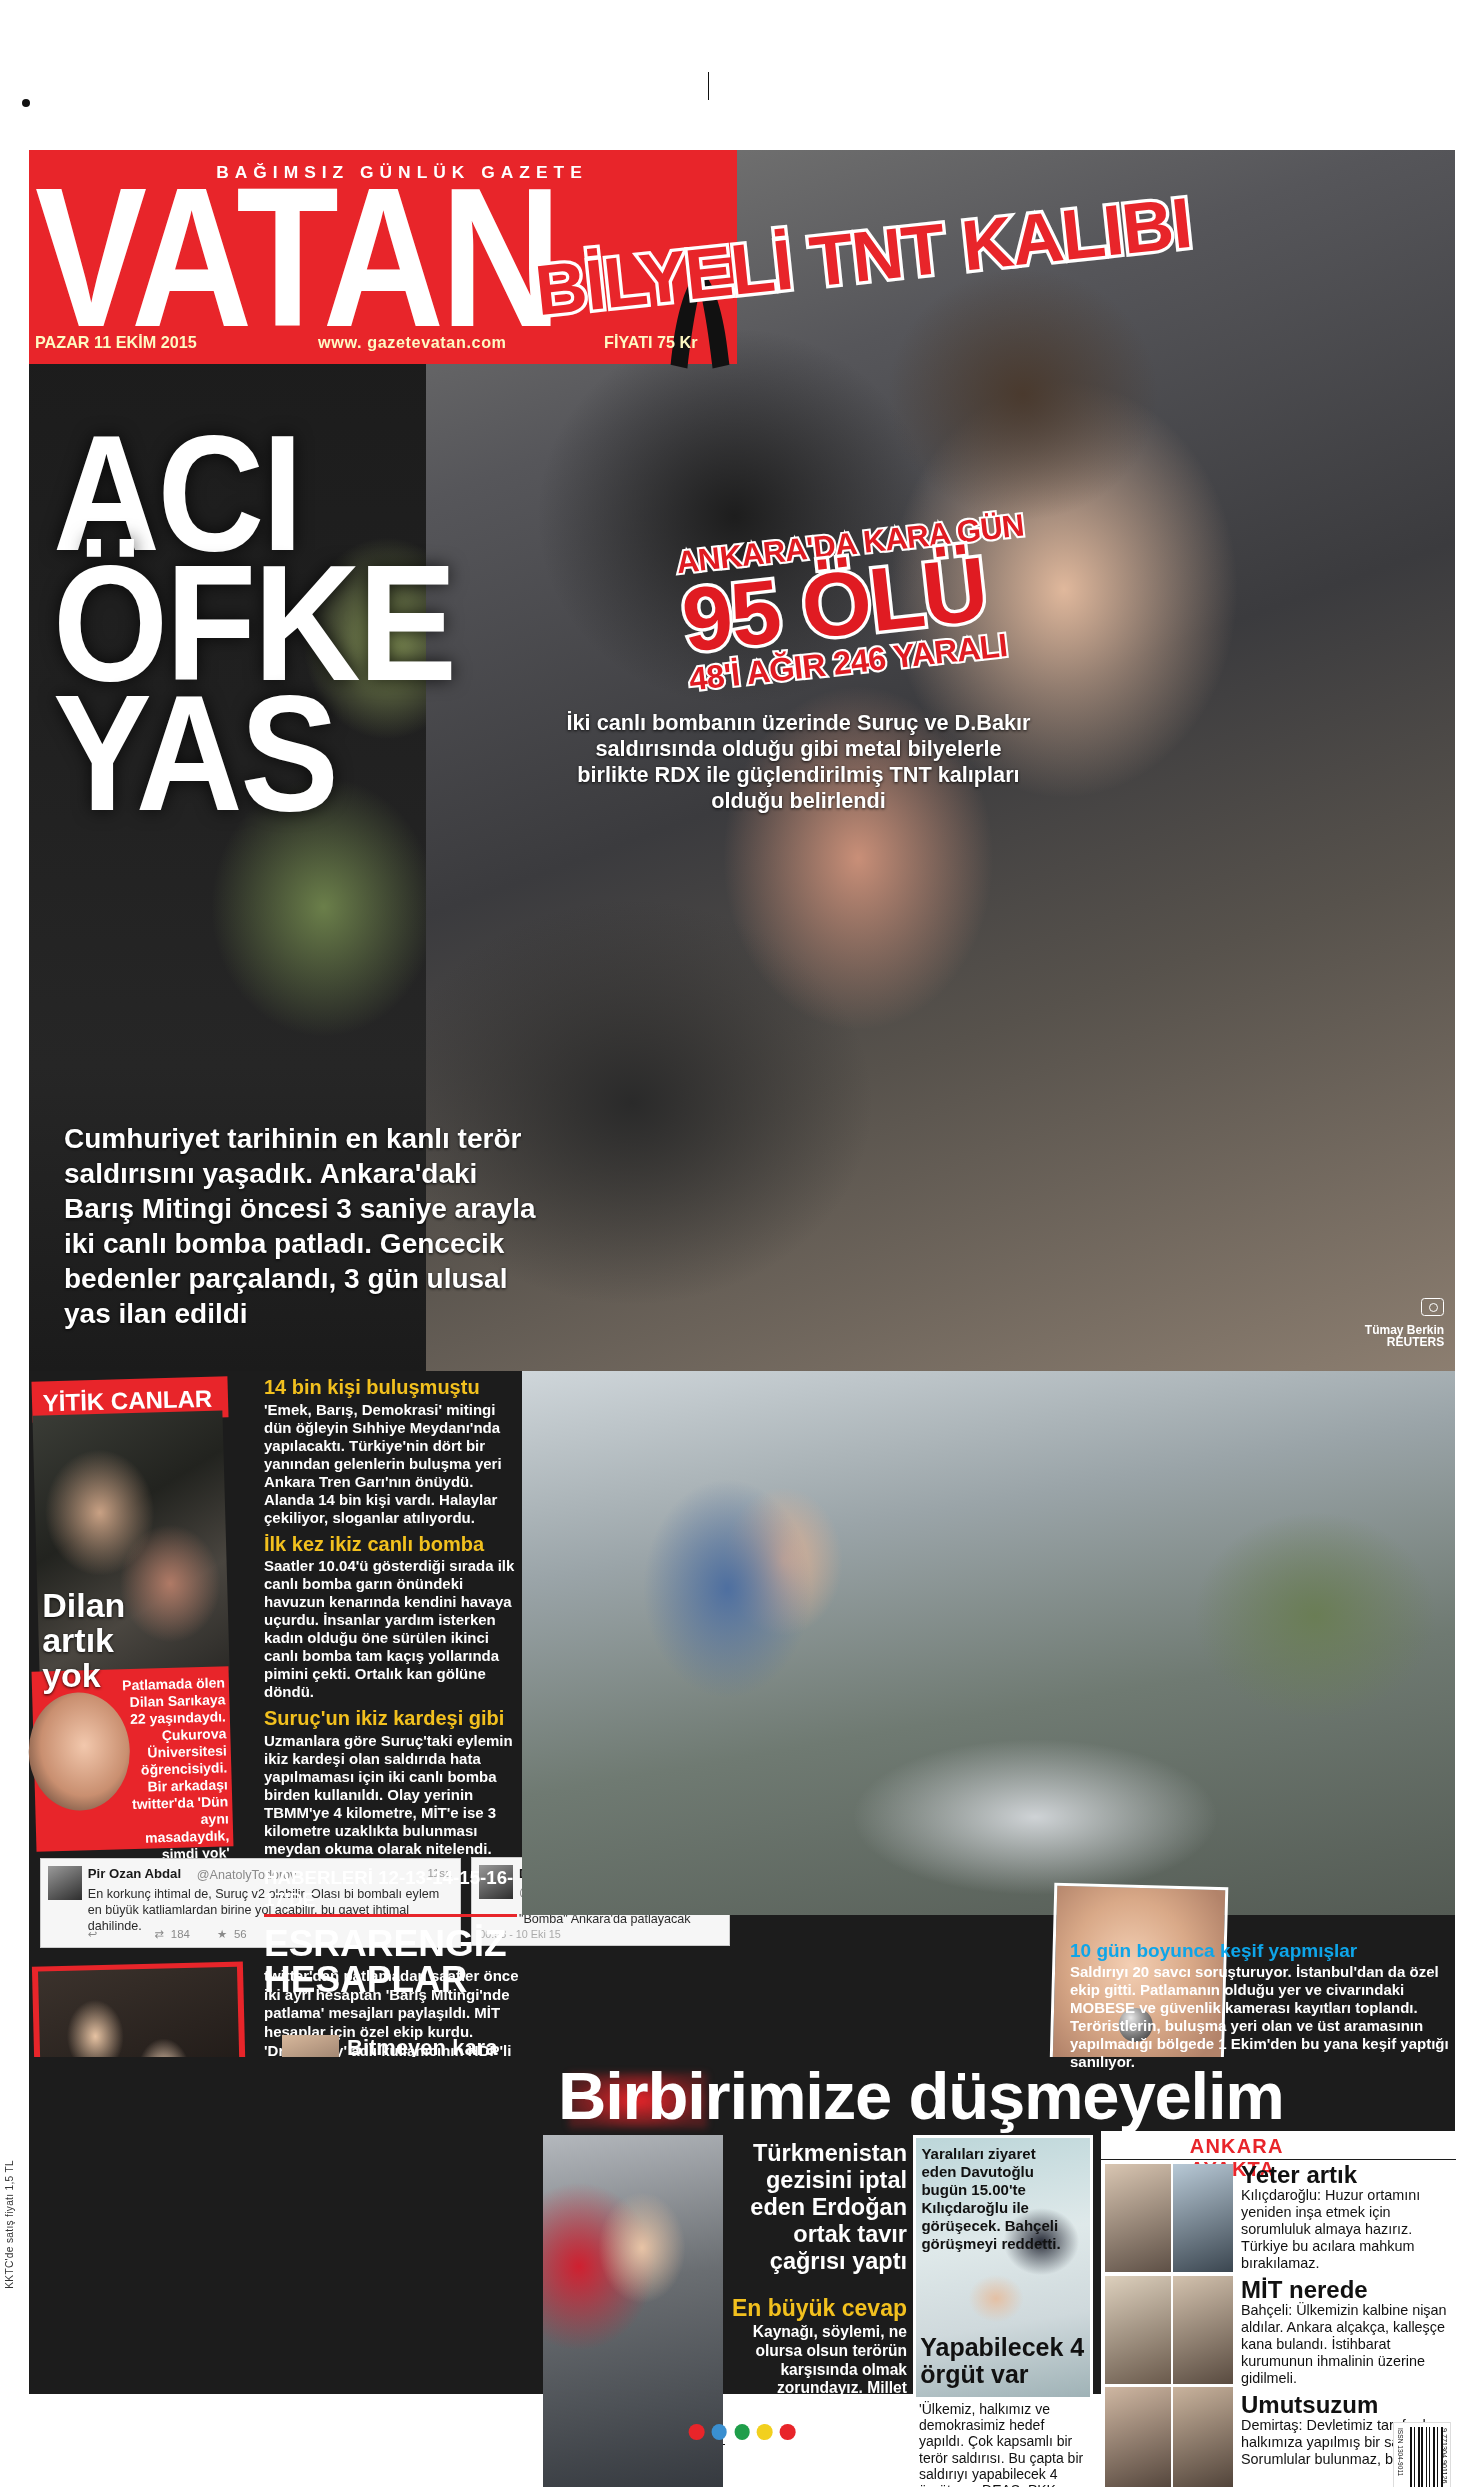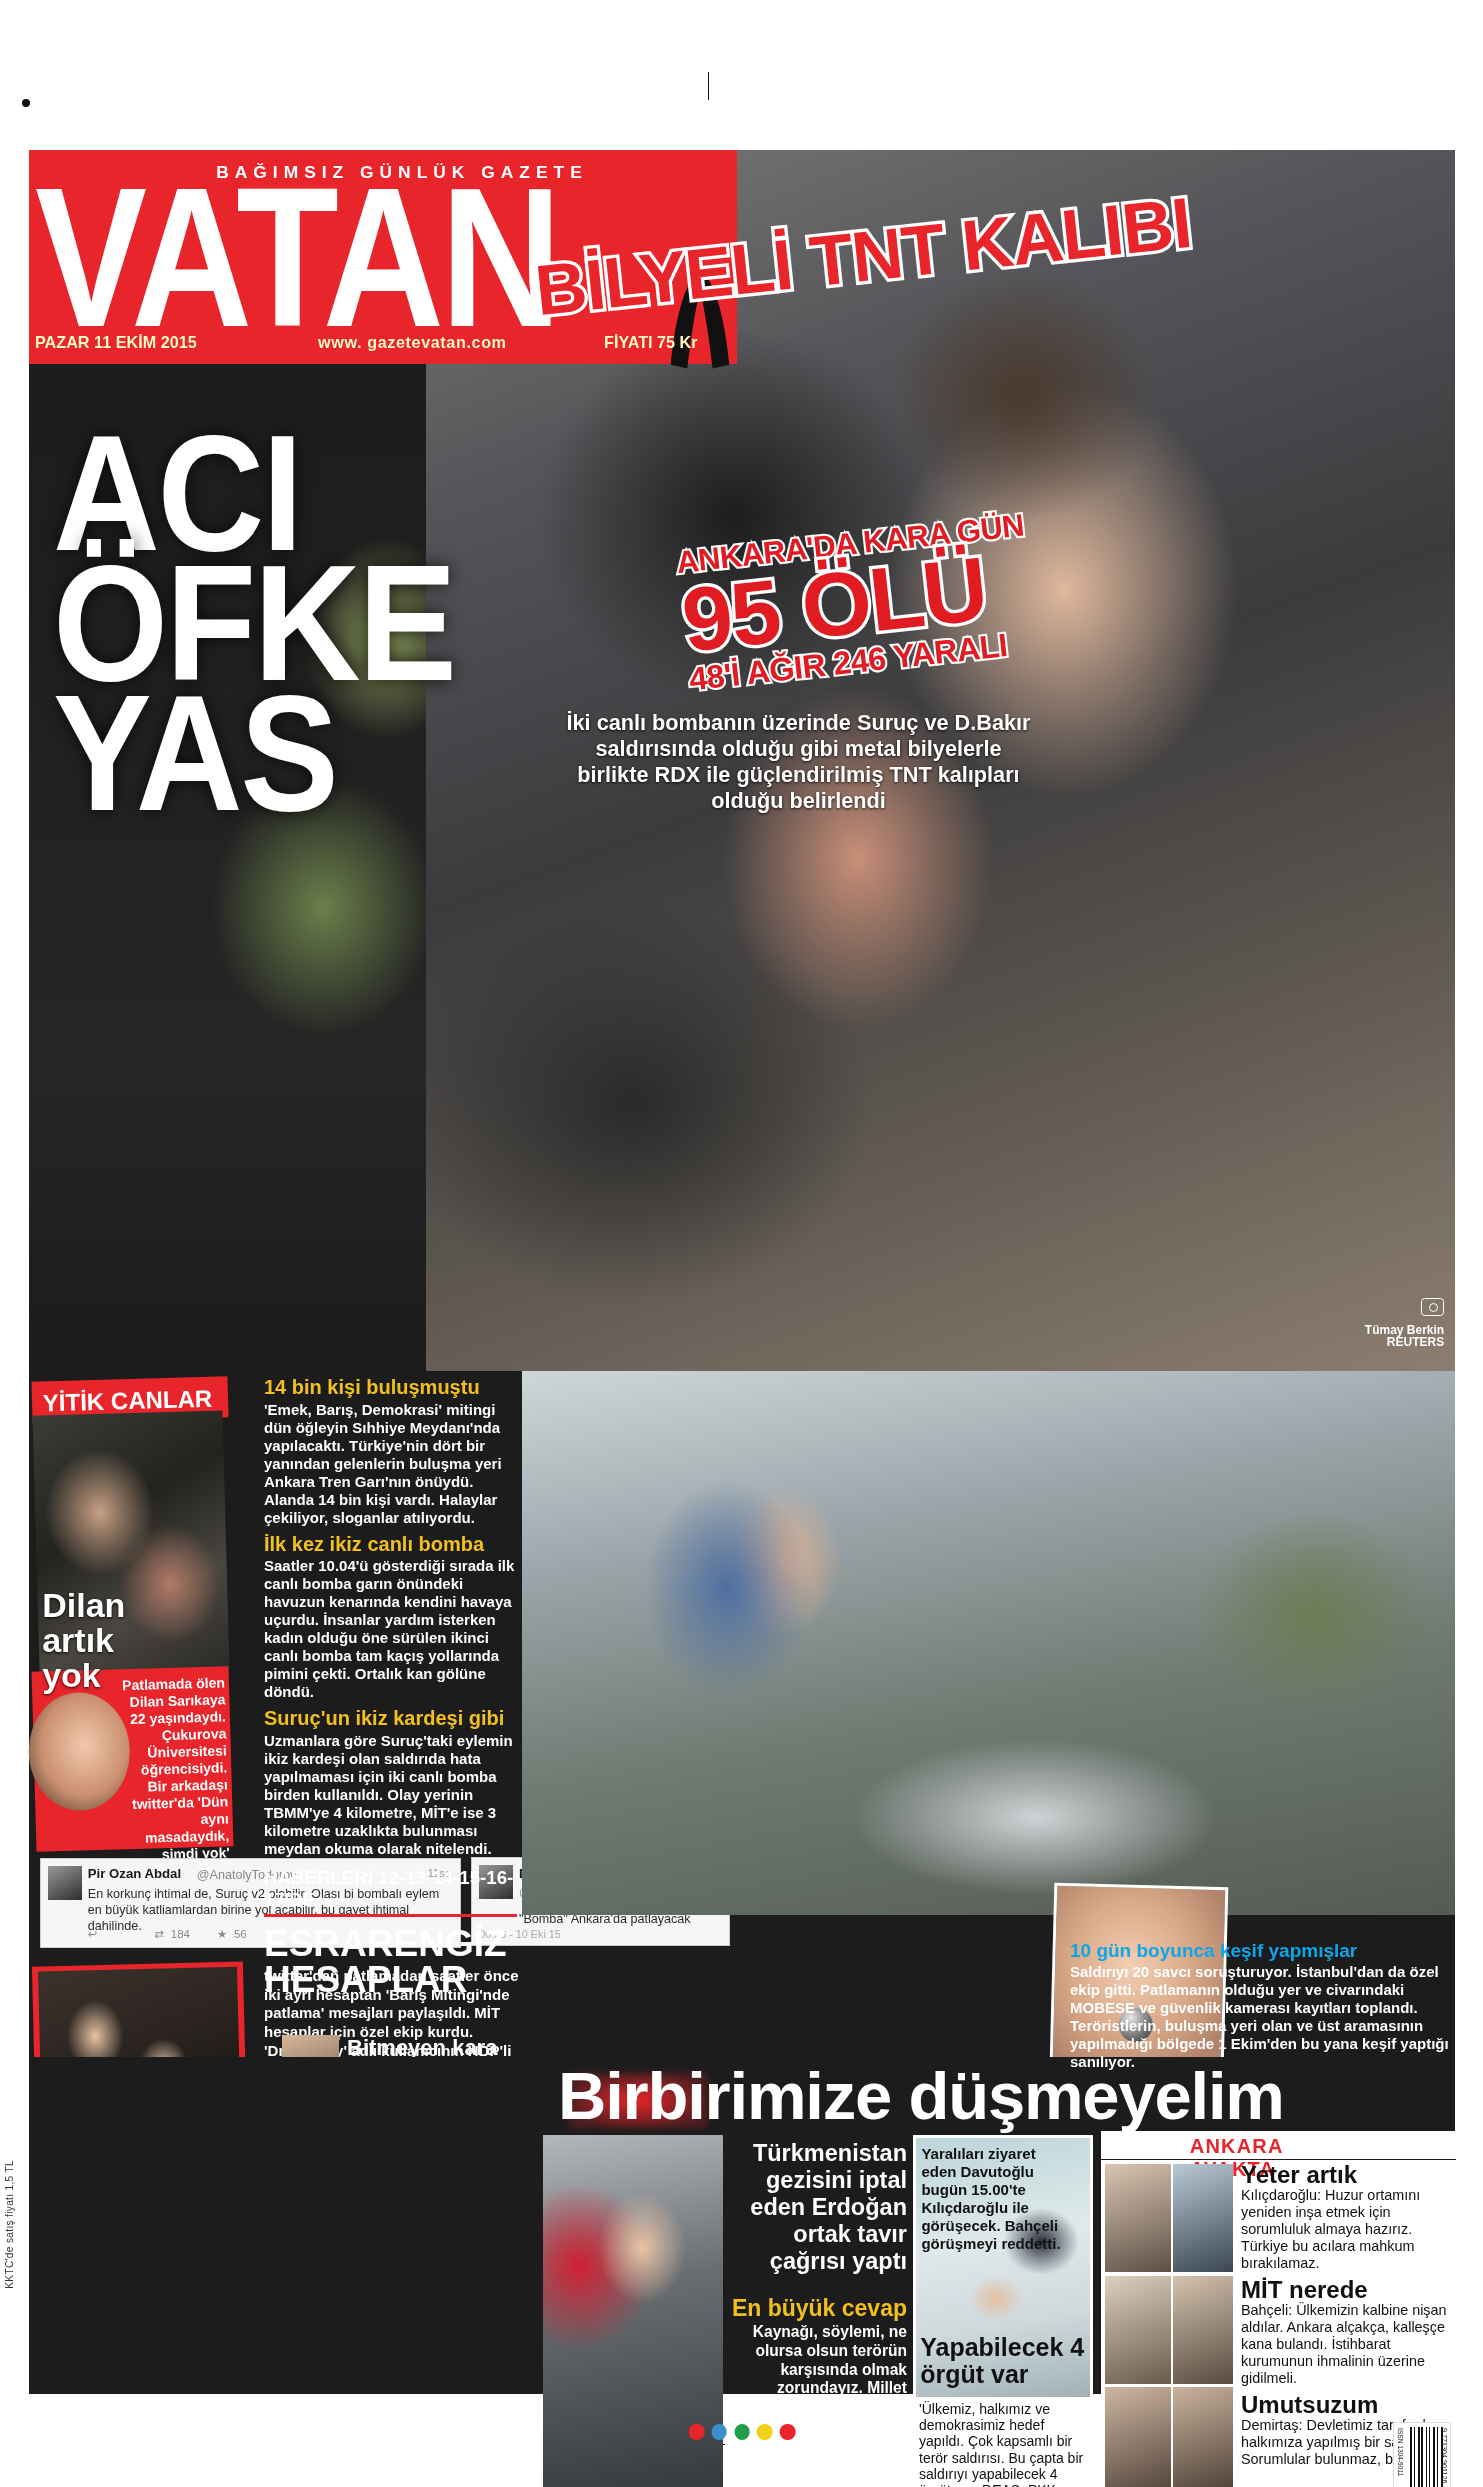--- a/index.html
+++ b/index.html
@@ -283,20 +283,21 @@
       <div>ÖFKE</div>
       <div>YAS</div>
     </div>
 
     <div class="kicker-block">
       <div class="kb1">ANKARA'DA KARA GÜN</div>
       <div class="kb2">95 ÖLÜ</div>
       <div class="kb3">48'İ AĞIR 246 YARALI</div>
     </div>
 
+    <div class="lead">Cumhuriyet tarihinin en kanlı terör saldırısını yaşadık. Ankara'daki Barış Mitingi öncesi 3 saniye arayla iki canlı bomba patladı. Gencecik bedenler parçalandı, 3 gün ulusal yas ilan edildi</div>
 
     <div class="cam-icon"></div>
     <div class="credit">
       <div class="c1">Tümay Berkin</div>
       <div class="c2">REUTERS</div>
     </div>
 
     <div class="band2">
 
       <div class="col-left">

